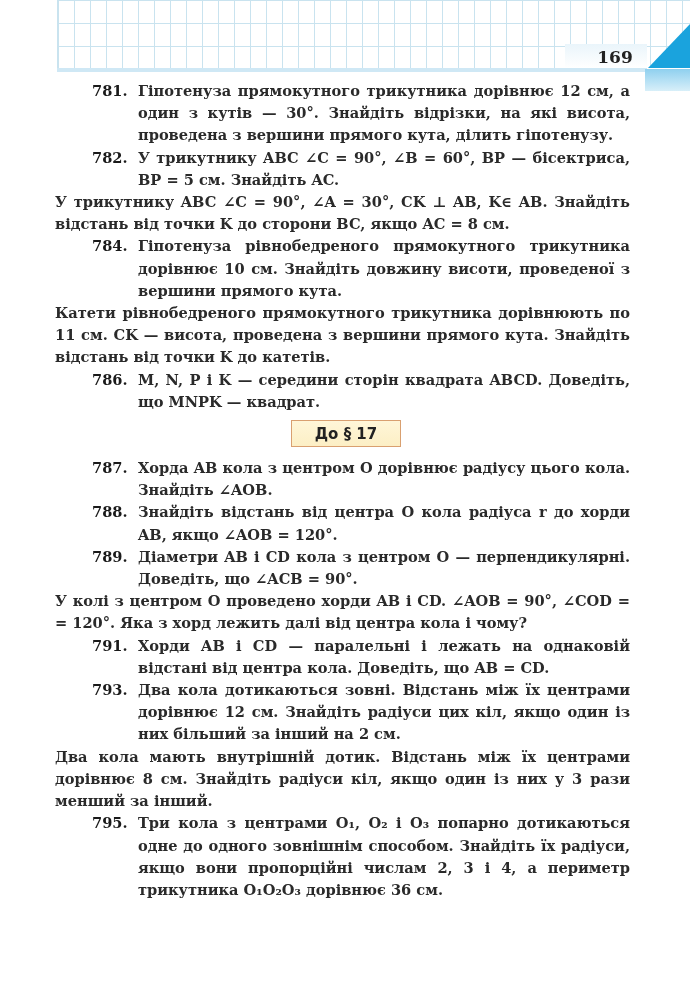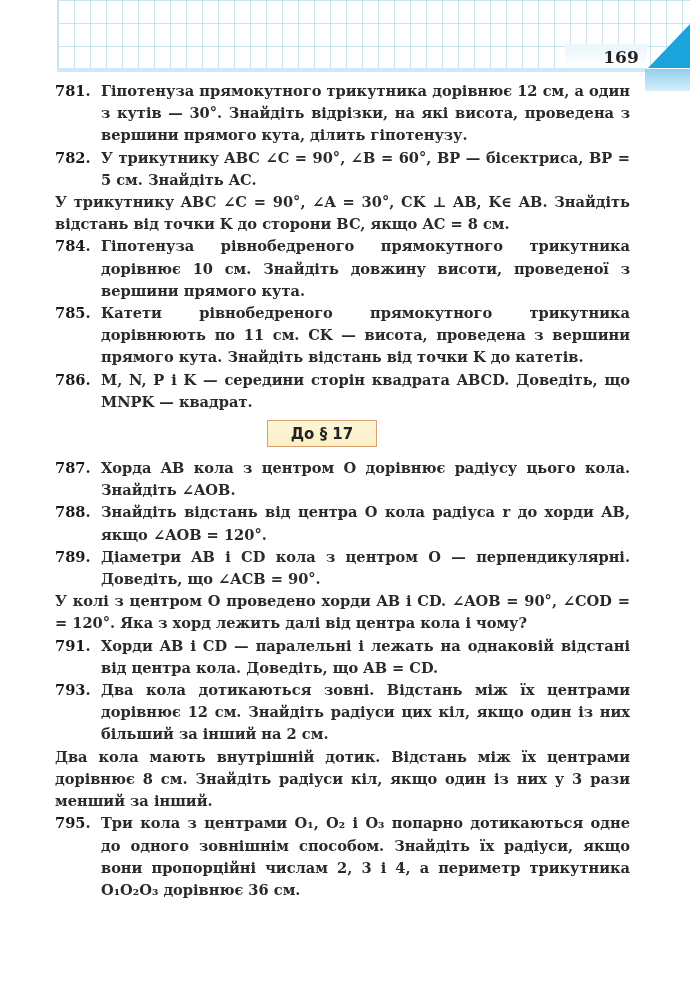--- a/index.html
+++ b/index.html
@@ -22,47 +22,47 @@
     position: absolute; left: 57px; top: 68px; width: 590px; height: 4px;
     background: #cfe8f5;
   }
   .page-num-band {
     position: absolute; left: 565px; top: 44px; width: 82px; height: 24px;
     background: linear-gradient(#eaf5fb, #ffffff);
   }
   .page-number {
     position: absolute; left: 590px; top: 47px; width: 50px;
     font-family: "DejaVu Serif", serif; font-weight: bold; font-size: 17px;
-    color: #222; text-align: center; margin-left: 6px;
+    color: #222; text-align: center;
   }
   .corner-tri {
     position: absolute; left: 648px; top: 24px; width: 0; height: 0;
     border-left: 42px solid transparent;
     border-bottom: 44px solid #1aa3dd;
   }
   .corner-strip {
     position: absolute; left: 645px; top: 69px; width: 45px; height: 22px;
     background: linear-gradient(#8fd0ef, #d8eff9);
   }
   .content {
     position: absolute; left: 55px; top: 80px; width: 575px;
   }
   .problem {
     display: flex; font-size: 14.6px; line-height: 22.2px;
     font-weight: bold; color: #2a2a2a;
   }
   .problem .num {
-    width: 46px; flex: 0 0 46px; font-weight: bold; color: #1a1a1a;
+    width: 46px; flex: 0 0 46px; font-weight: bold; color: #1a1a1a; margin-left: 37px;
   }
   .problem .text {
     flex: 1; text-align: justify; font-weight: bold;
   }
   .section-wrap { height: 44px; position: relative; }
   .section-box {
-    position: absolute; left: 212px; top: 7px; width: 110px; height: 27px;
+    position: absolute; left: 236px; top: 7px; width: 110px; height: 27px;
     background: linear-gradient(#fff6d8, #fcefc5);
     border: 1px solid #d9a070; box-sizing: border-box;
     font-family: "DejaVu Sans", "Liberation Sans", sans-serif;
     font-weight: bold; font-size: 15px; color: #222;
     display: flex; align-items: center; justify-content: center;
   }
 </style>
 </head>
 <body>
 
@@ -83,21 +83,20 @@
     <span class="text">У трикутнику ABC ∠C = 90°, ∠B = 60°, BP — бісектриса, BP = 5 см. Знайдіть AC.</span>
   </div>
   <div class="problem">
     <span class="text">У трикутнику ABC ∠C = 90°, ∠A = 30°, CK ⊥ AB, K∈ AB. Знайдіть відстань від точки K до сторони BC, якщо AC = 8 см.</span>
   </div>
   <div class="problem">
     <span class="num">784.</span>
     <span class="text">Гіпотенуза рівнобедреного прямокутного трикутника дорівнює 10 см. Знайдіть довжину висоти, проведеної з вершини прямого кута.</span>
   </div>
   <div class="problem">
-    <span class="num">785.</span>
     <span class="text">Катети рівнобедреного прямокутного трикутника дорівнюють по 11 см. CK — висота, проведена з вершини прямого кута. Знайдіть відстань від точки K до катетів.</span>
   </div>
   <div class="problem">
     <span class="num">786.</span>
     <span class="text">M, N, P і K — середини сторін квадрата ABCD. Доведіть, що MNPK — квадрат.</span>
   </div>
 
   <div class="section-wrap">
     <div class="section-box">До § 17</div>
   </div>

